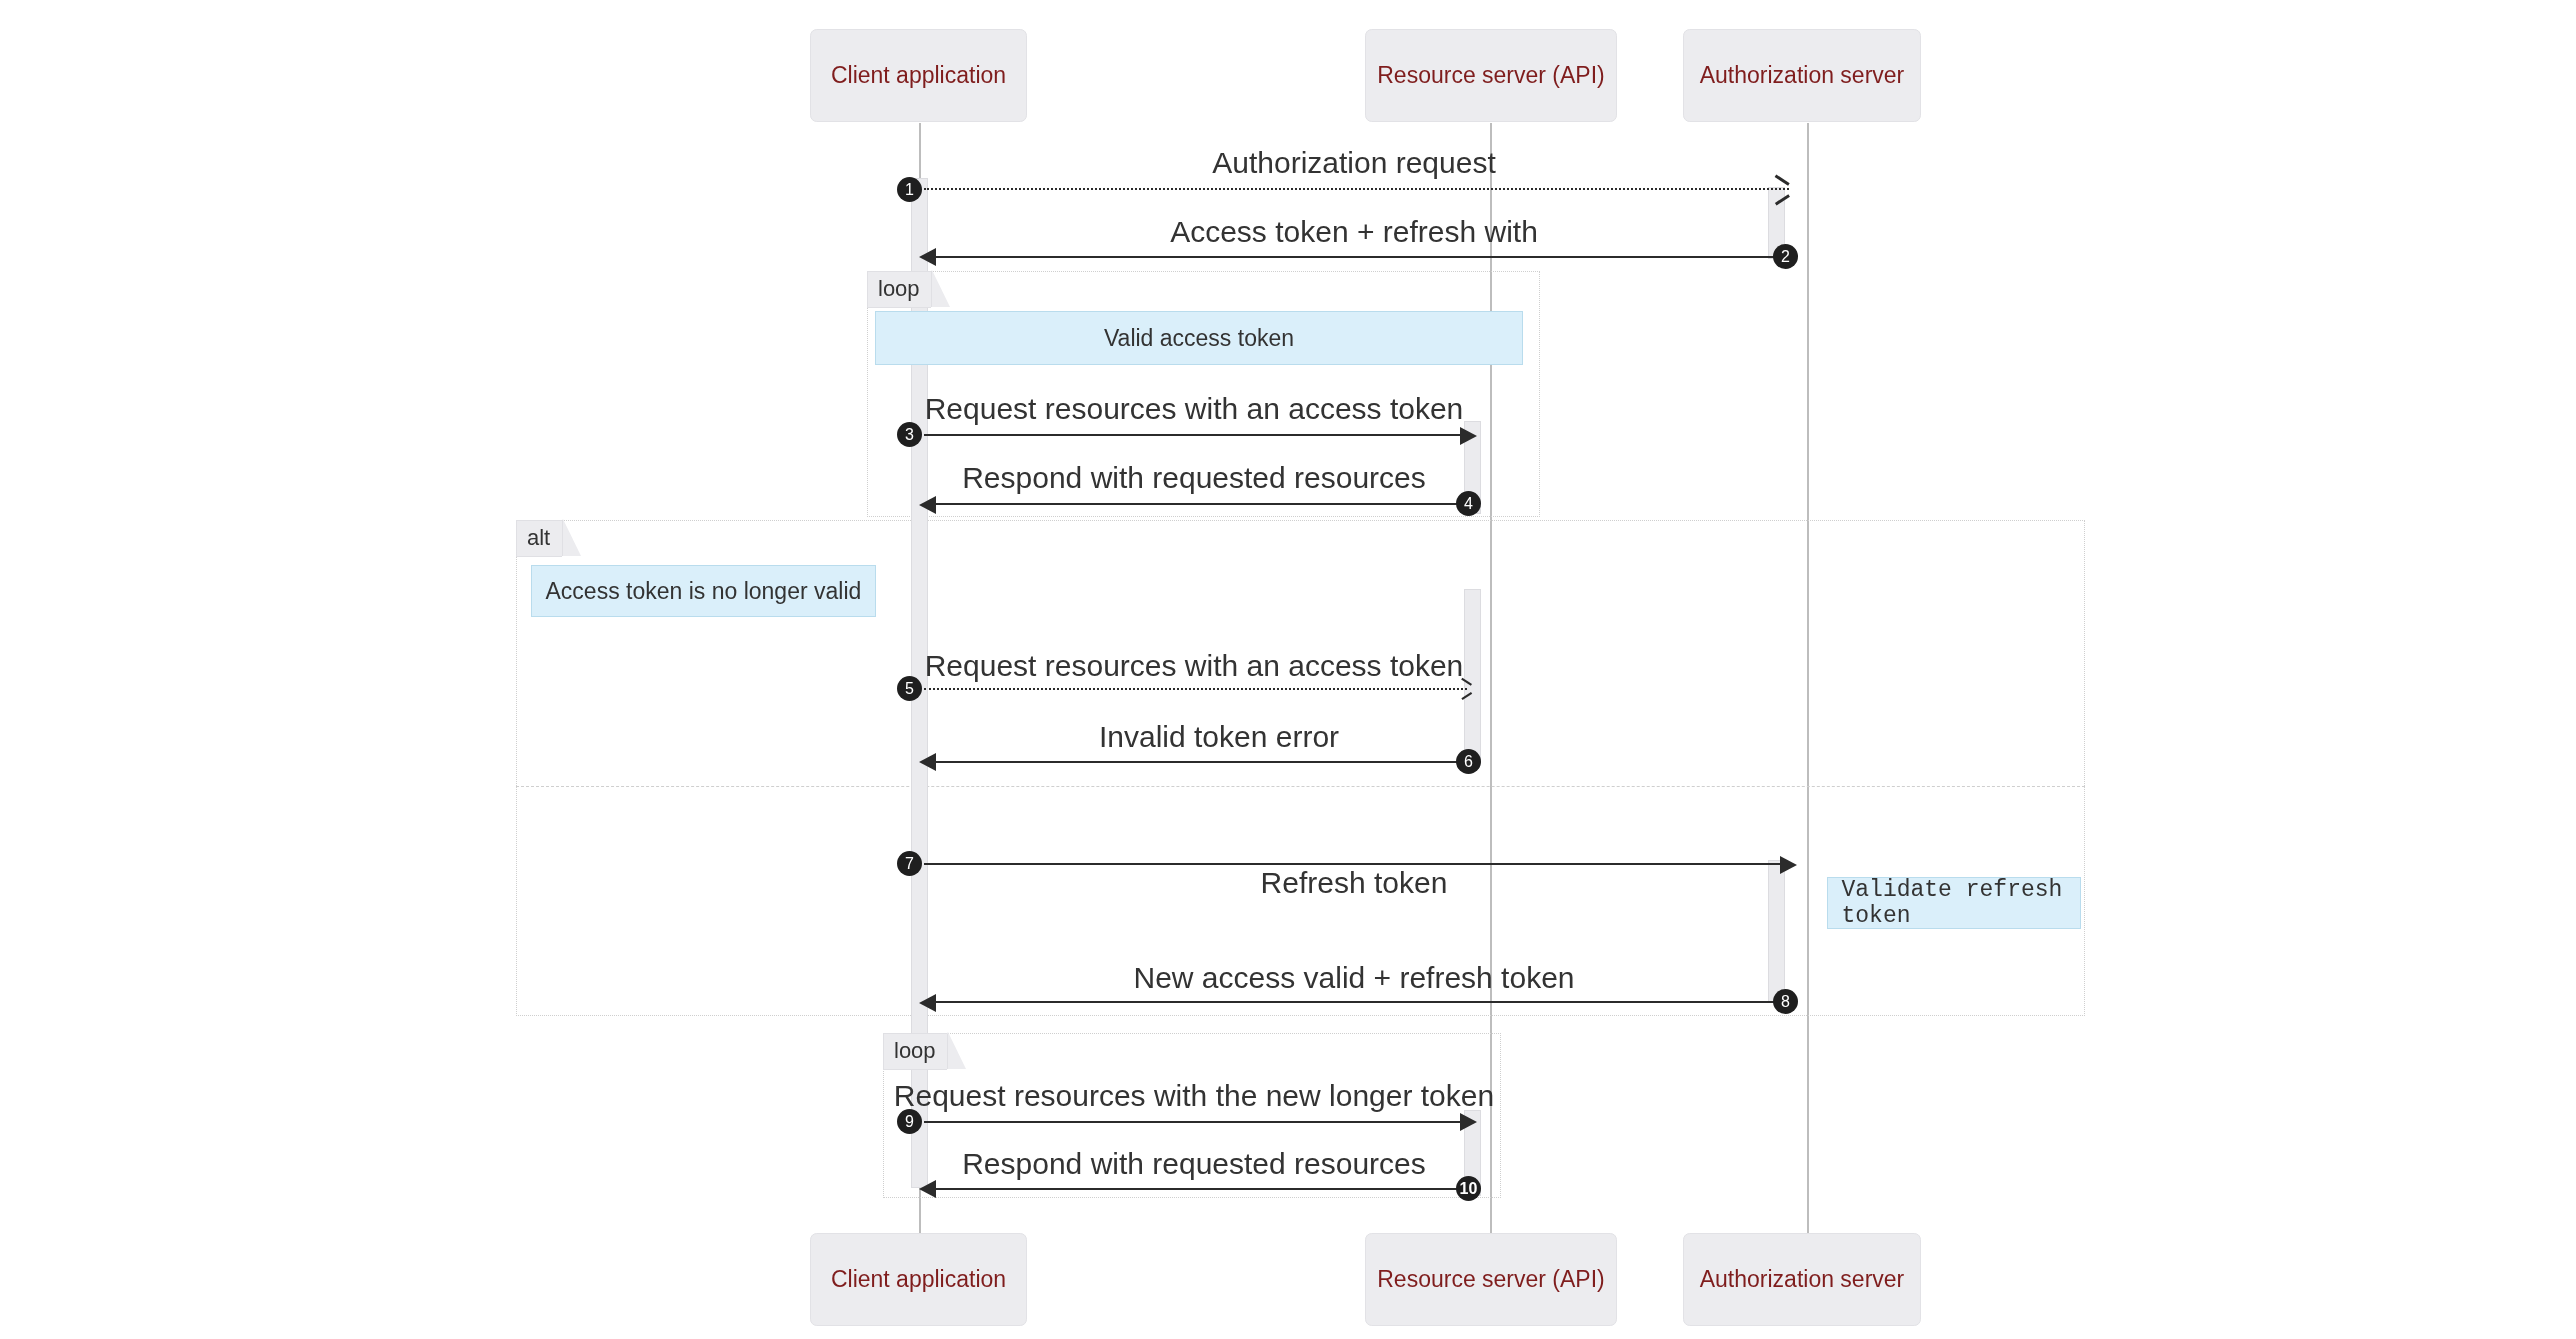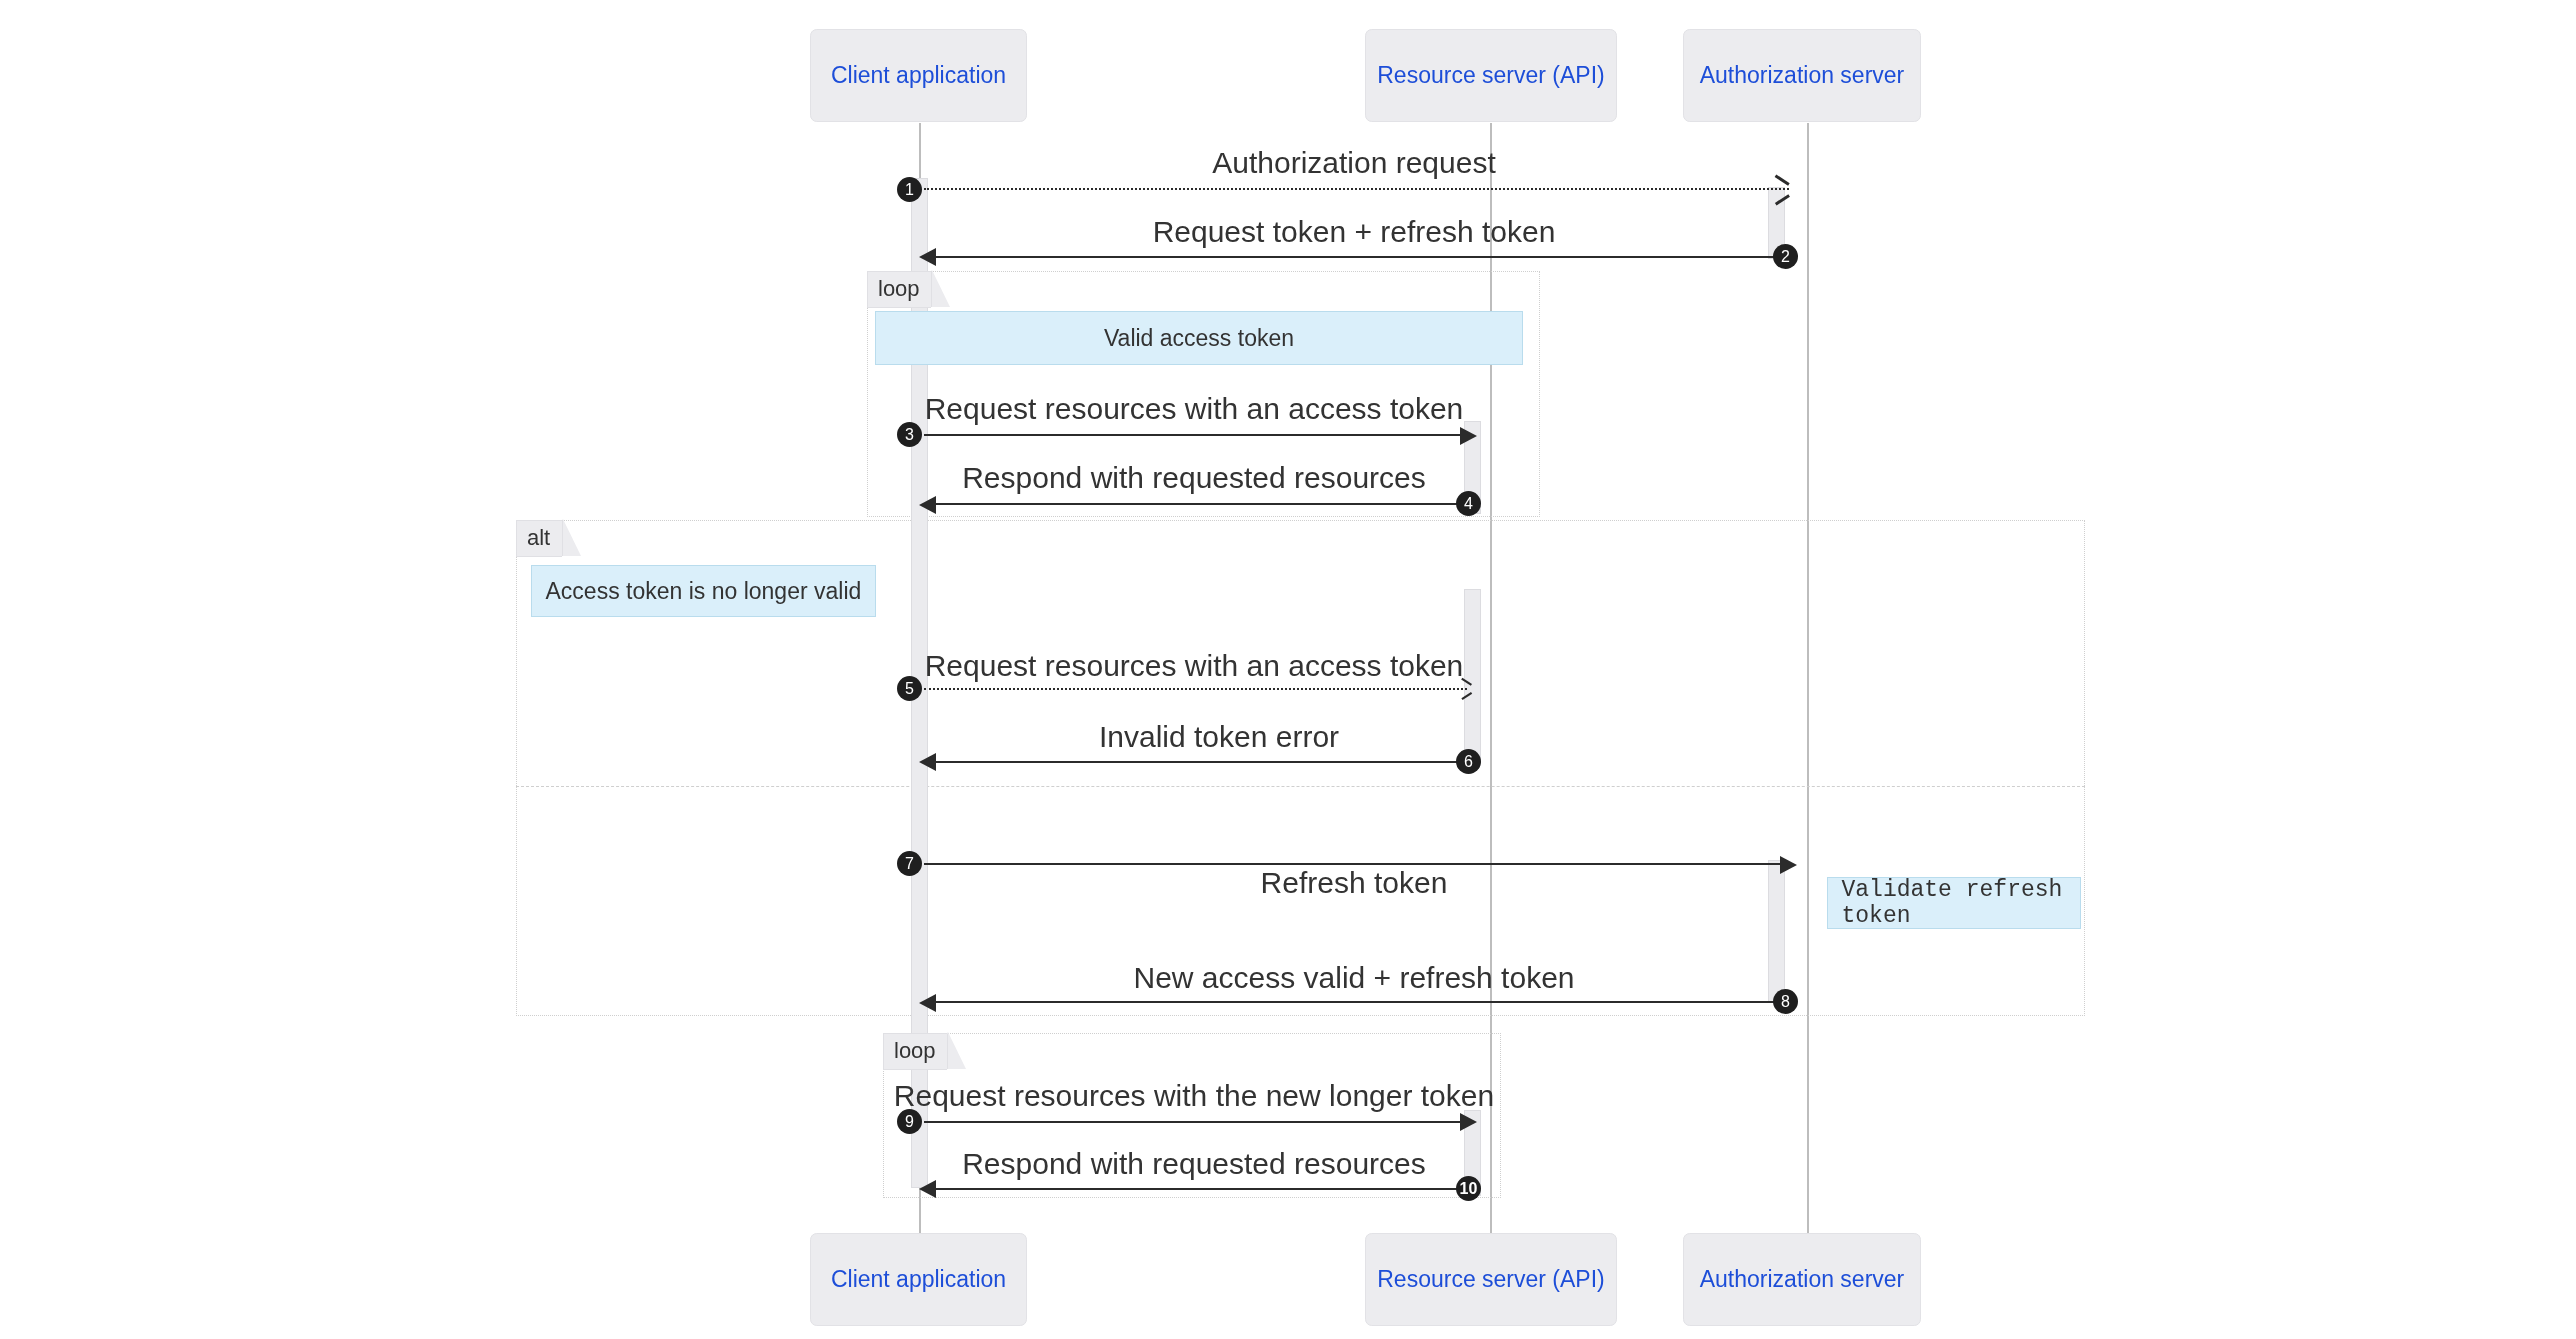--- a/index.html
+++ b/index.html
@@ -25,21 +25,21 @@
   .participant {
     position: absolute;
     box-sizing: border-box;
     background: #ececef;
     border: 1.7px solid #e2e2e6;
     border-radius: 6.7px;
     display: flex;
     align-items: center;
     justify-content: center;
     font-size: 23px;
-    color: #1d4ed8;
+    color: #7f1d1d;
     text-align: center;
     line-height: 1.15;
     padding: 0 8.4px;
     z-index: 6;
   }
 
   
   .lifeline {
     position: absolute;
     width: 1.7px;
@@ -232,21 +232,21 @@
   </div>
   <div class="note left" style="left:1827px; top:877px; width:254px; height:52px;font-family:Liberation Mono, monospace;">
     <span>Validate refresh token</span>
   </div>
 
   <div class="msg-label" style="left:1354px; top:146px;">Authorization request</div>
   <div class="msg-line dotted" style="left:924px; top:188px; width:865px;"></div>
   <div class="arrowhead open-right" style="left:1773px; top:182px;"></div>
   <div class="seq-badge" style="left:897px; top:177px;">1</div>
 
-  <div class="msg-label" style="left:1354px; top:215px;">Request token + refresh token</div>
+  <div class="msg-label" style="left:1354px; top:215px;">Access token + refresh with</div>
   <div class="msg-line solid" style="left:924px; top:256px; width:862px;"></div>
   <div class="arrowhead left" style="left:919px; top:248px;"></div>
   <div class="seq-badge" style="left:1773px; top:244px;">2</div>
 
   <div class="msg-label" style="left:1194px; top:392px;">Request resources with an access token</div>
   <div class="msg-line solid" style="left:924px; top:434px; width:543px;"></div>
   <div class="arrowhead right" style="left:1460px; top:427px;"></div>
   <div class="seq-badge" style="left:897px; top:422px;">3</div>
 
   <div class="msg-label" style="left:1194px; top:461px;">Respond with requested resources</div>

